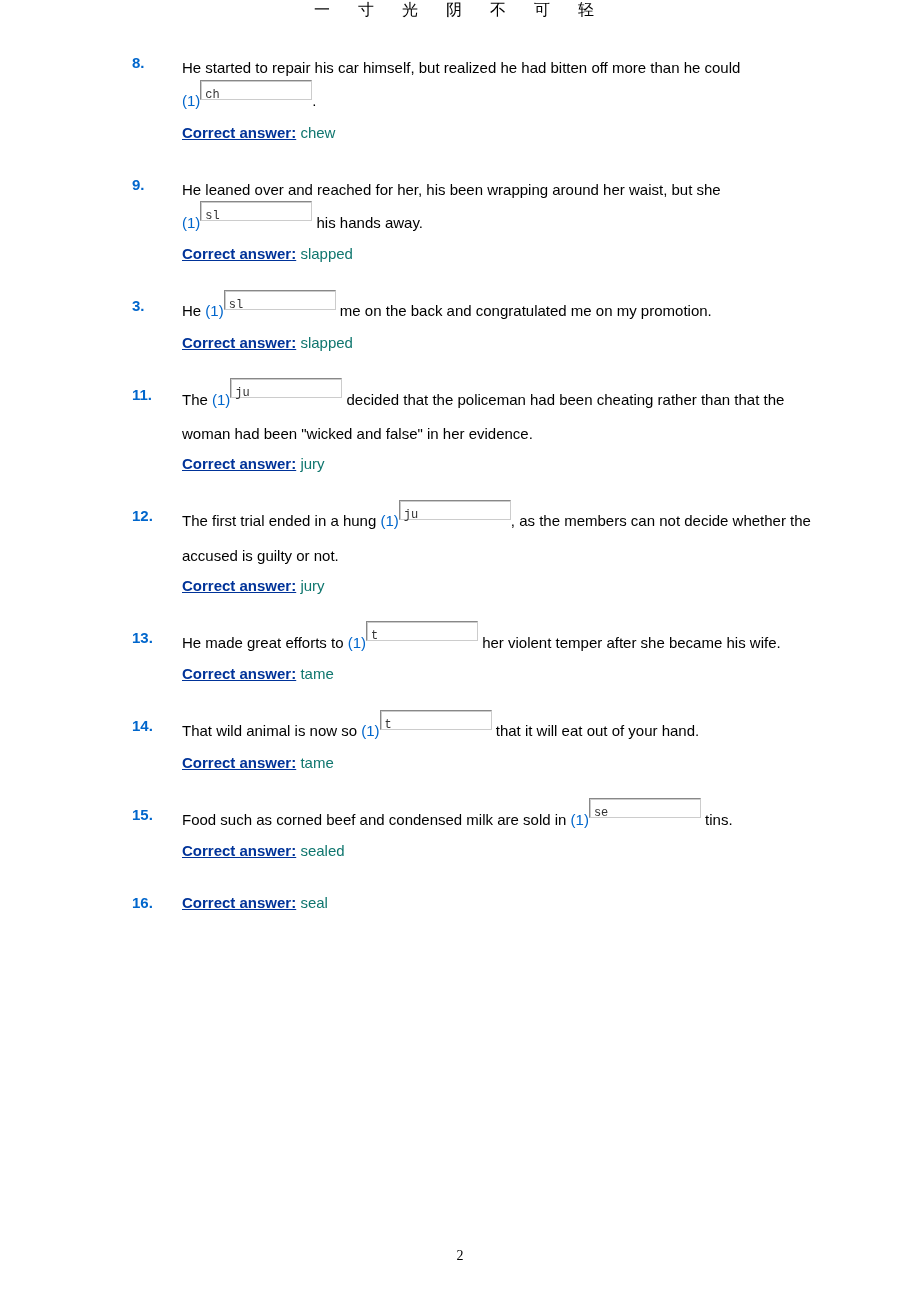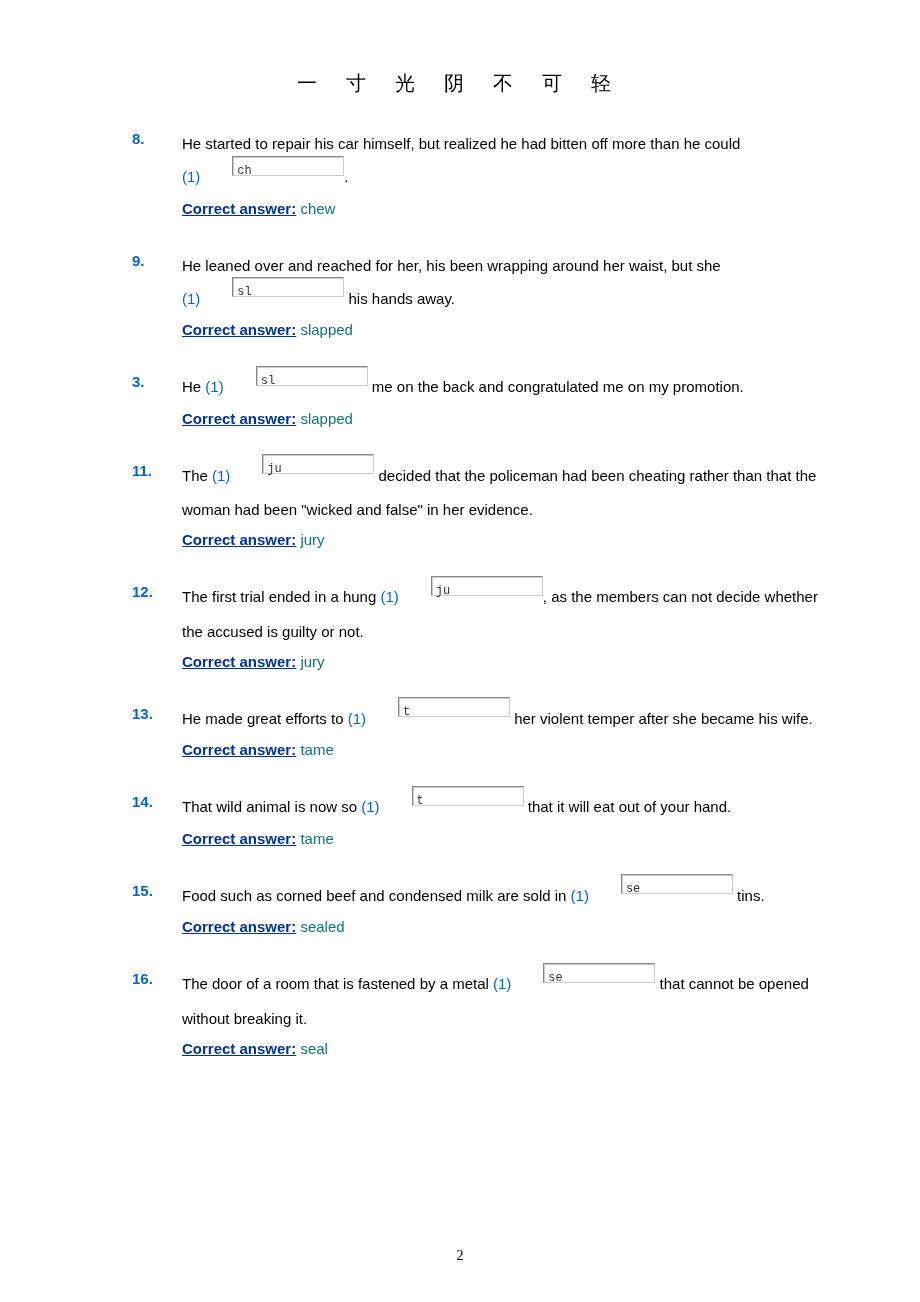--- a/index.html
+++ b/index.html
@@ -8,23 +8,22 @@
     background: #ffffff;
     width: 920px;
     height: 1302px;
     position: relative;
     font-size: 16px;
     color: #000000;
   }
   .header-idiom {
     text-align: center;
     font-family: "SimSun", "宋体", serif;
-    font-size: 20px;
+    font-size: 16px;
     letter-spacing: 12px;
-    padding-top: 70px;
     padding-bottom: 30px;
     color: #000000;
   }
   .content {
     padding-left: 160px;
     padding-right: 100px;
   }
   .question {
     margin-bottom: 28px;
     position: relative;
@@ -60,21 +59,20 @@
     border-right-color: #cccccc;
     border-bottom-color: #cccccc;
     background: #ffffff;
     box-shadow: inset 1px 1px 0 rgba(0,0,0,0.2);
     font-family: "Courier New", monospace;
     font-size: 12px;
     padding: 1px 4px;
     vertical-align: top;
     color: #333333;
     margin-top: -6px;
-    margin-left: 32px;
   }
   .answer-line {
     font-size: 15px;
     margin-top: 2px;
     padding-left: 22px;
   }
   .answer-label {
     color: #003399;
     font-weight: bold;
     text-decoration: underline;
@@ -134,18 +132,17 @@
       <div class="qtext"><span>That wild animal is now so </span><span class="blank-marker">(1)</span><span class="input-wrap"><span class="input-box">t</span></span><span> that it will eat out of your hand.</span></div>
       <div class="answer-line"><span class="answer-label">Correct answer:</span> <span class="answer-value">tame</span></div>
     </div>
     <div class="question">
       <span class="qnum">15.</span>
       <div class="qtext"><span>Food such as corned beef and condensed milk are sold in </span><span class="blank-marker">(1)</span><span class="input-wrap"><span class="input-box">se</span></span><span> tins.</span></div>
       <div class="answer-line"><span class="answer-label">Correct answer:</span> <span class="answer-value">sealed</span></div>
     </div>
     <div class="question">
       <span class="qnum">16.</span>
-      <div class="qtext"><span>The door of a room that is fastened by a metal </span><span class="blank-marker">(1)</span><span class="input-wrap"><span class="input-box">se</span></span><span> that cannot be opened without breaking it.</span></div>
       <div class="answer-line"><span class="answer-label">Correct answer:</span> <span class="answer-value">seal</span></div>
     </div>
   </div>
 
 <div class="page-number">2</div>
 
 </body></html>

